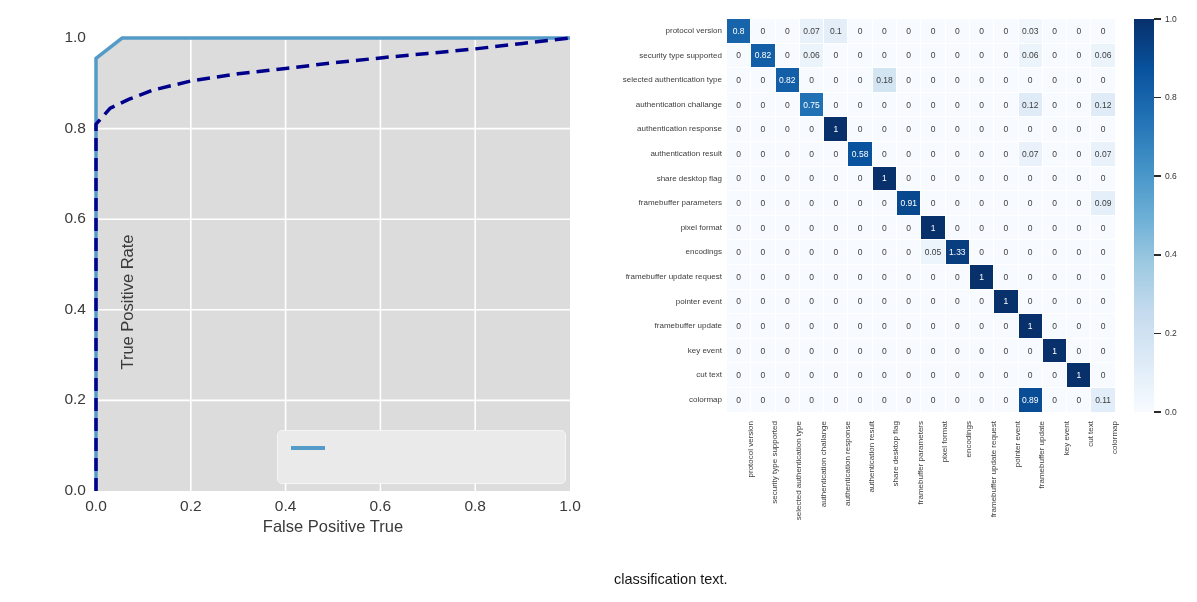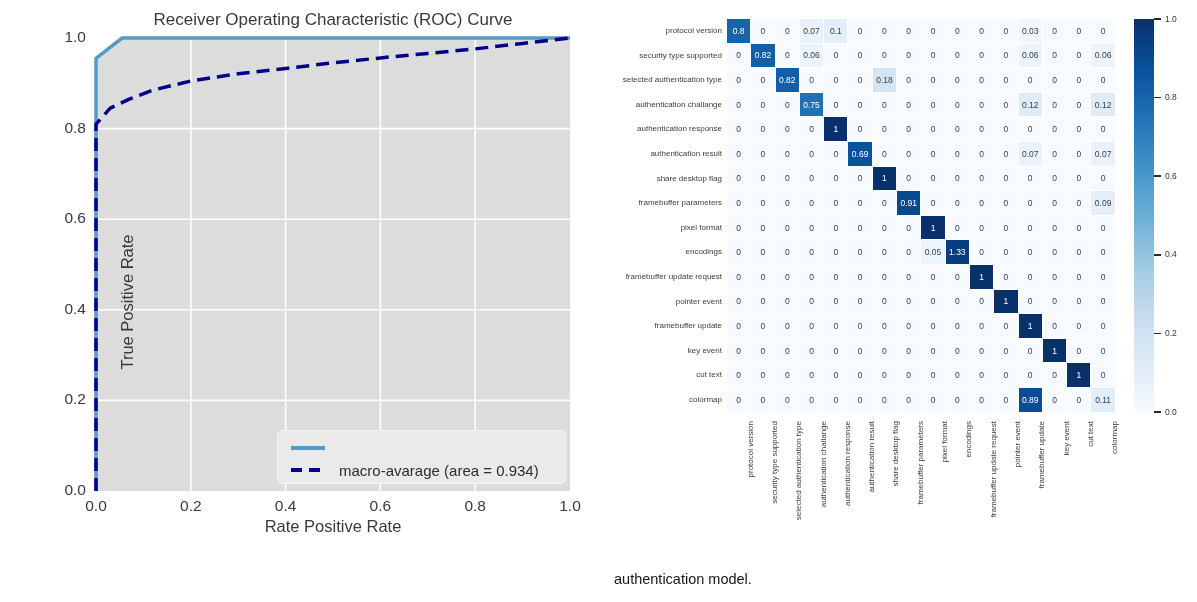--- a/index.html
+++ b/index.html
@@ -42,21 +42,20 @@
   .hm-colorbar { position:absolute; left:1134px; top:19px; width:20px; height:393px; }
   .cb-tick { position:absolute; width:7px; height:1.5px; background:#2a2a2a; left:1154px; }
   .cb-ticklabel { position:absolute; left:1165px; font-size:8.5px; color:#333; }
 </style>
 </head>
 <body>
 
 <div class="page">
 
   <figure id="fig9" style="position:absolute;left:0;top:0;width:600px;height:602px;">
-    <div class="roc-title">Receiver Operating Characteristic (ROC) Curve</div>
 
     <div class="roc-plot">
       <svg id="roc-svg" viewBox="0 0 474 453" preserveAspectRatio="none">
           <polygon points="0.0,453.0 0.0,20.4 26.1,0.0 474.0,0.0 474.0,453.0" fill="#dcdcdc"></polygon>
           <line x1="94.8" y1="0" x2="94.8" y2="453" stroke="#ffffff" stroke-width="1.6"></line>
           <line x1="0" y1="362.4" x2="474" y2="362.4" stroke="#ffffff" stroke-width="1.6"></line>
           <line x1="189.6" y1="0" x2="189.6" y2="453" stroke="#ffffff" stroke-width="1.6"></line>
           <line x1="0" y1="271.8" x2="474" y2="271.8" stroke="#ffffff" stroke-width="1.6"></line>
           <line x1="284.4" y1="0" x2="284.4" y2="453" stroke="#ffffff" stroke-width="1.6"></line>
           <line x1="0" y1="181.2" x2="474" y2="181.2" stroke="#ffffff" stroke-width="1.6"></line>
@@ -65,28 +64,24 @@
           <polyline points="0.0,453.0 0.0,20.4 26.1,0.0 474.0,0.0" fill="none" stroke="#559bc8" stroke-width="3.5" stroke-linejoin="miter"></polyline>
           <polyline points="0.0,453.0 0.0,86.1 14.2,70.2 33.2,61.2 56.9,52.1 94.8,43.0 142.2,35.8 189.6,30.4 237.0,24.9 284.4,19.9 331.8,15.4 379.2,10.9 426.6,5.4 474.0,0.0" fill="none" stroke="#00008b" stroke-width="3.5" stroke-linejoin="miter" stroke-dasharray="13 7"></polyline>
         </svg>
 
       <div class="roc-ylabel">True Positive Rate</div>
 
       <div class="roc-legend">
         <div class="legend-row">
           <span class="legend-swatch" style="background: rgb(85, 155, 200);"></span>
         </div>
-        <div class="legend-row">
-          <span class="legend-swatch" style="background: repeating-linear-gradient(90deg, rgb(0, 0, 139) 0px, rgb(0, 0, 139) 11px, transparent 11px, transparent 18px);"></span>
-          <span class="legend-label">macro-avarage (area = 0.934)</span>
-        </div>
       </div>
     </div>
 
-    <div class="roc-xlabel">Rate Positive Rate</div>
+    <div class="roc-xlabel">False Positive True</div>
 
   <div class="roc-xtick" style="left: 71px; top: 497px;">0.0</div>
       <div class="roc-xtick" style="left: 165.8px; top: 497px;">0.2</div>
       <div class="roc-xtick" style="left: 260.6px; top: 497px;">0.4</div>
       <div class="roc-xtick" style="left: 355.4px; top: 497px;">0.6</div>
       <div class="roc-xtick" style="left: 450.2px; top: 497px;">0.8</div>
       <div class="roc-xtick" style="left: 545px; top: 497px;">1.0</div>
       <div class="roc-ytick" style="left: 38px; top: 481px;">0.0</div>
       <div class="roc-ytick" style="left: 38px; top: 390.4px;">0.2</div>
       <div class="roc-ytick" style="left: 38px; top: 299.8px;">0.4</div>
@@ -175,21 +170,21 @@
         <div class="hm-cell" style="background: rgb(247, 251, 255); color: rgb(61, 61, 61);">0</div>
         <div class="hm-cell" style="background: rgb(247, 251, 255); color: rgb(61, 61, 61);">0</div>
         <div class="hm-cell" style="background: rgb(247, 251, 255); color: rgb(61, 61, 61);">0</div>
         <div class="hm-cell" style="background: rgb(247, 251, 255); color: rgb(61, 61, 61);">0</div>
         <div class="hm-cell" style="background: rgb(247, 251, 255); color: rgb(61, 61, 61);">0</div>
         <div class="hm-cell" style="background: rgb(247, 251, 255); color: rgb(61, 61, 61);">0</div>
         <div class="hm-cell" style="background: rgb(247, 251, 255); color: rgb(61, 61, 61);">0</div>
         <div class="hm-cell" style="background: rgb(247, 251, 255); color: rgb(61, 61, 61);">0</div>
         <div class="hm-cell" style="background: rgb(247, 251, 255); color: rgb(61, 61, 61);">0</div>
         <div class="hm-cell" style="background: rgb(247, 251, 255); color: rgb(61, 61, 61);">0</div>
-        <div class="hm-cell" style="background: rgb(9, 82, 157); color: rgb(255, 255, 255);">0.69</div>
+        <div class="hm-cell" style="background: rgb(9, 82, 157); color: rgb(255, 255, 255);">0.58</div>
         <div class="hm-cell" style="background: rgb(247, 251, 255); color: rgb(61, 61, 61);">0</div>
         <div class="hm-cell" style="background: rgb(247, 251, 255); color: rgb(61, 61, 61);">0</div>
         <div class="hm-cell" style="background: rgb(247, 251, 255); color: rgb(61, 61, 61);">0</div>
         <div class="hm-cell" style="background: rgb(247, 251, 255); color: rgb(61, 61, 61);">0</div>
         <div class="hm-cell" style="background: rgb(247, 251, 255); color: rgb(61, 61, 61);">0</div>
         <div class="hm-cell" style="background: rgb(247, 251, 255); color: rgb(61, 61, 61);">0</div>
         <div class="hm-cell" style="background: rgb(233, 242, 251); color: rgb(61, 61, 61);">0.07</div>
         <div class="hm-cell" style="background: rgb(247, 251, 255); color: rgb(61, 61, 61);">0</div>
         <div class="hm-cell" style="background: rgb(247, 251, 255); color: rgb(61, 61, 61);">0</div>
         <div class="hm-cell" style="background: rgb(233, 242, 251); color: rgb(61, 61, 61);">0.07</div>
@@ -351,21 +346,21 @@
         <div class="hm-cell" style="background: rgb(247, 251, 255); color: rgb(61, 61, 61);">0</div>
         <div class="hm-cell" style="background: rgb(8, 77, 150); color: rgb(255, 255, 255);">0.89</div>
         <div class="hm-cell" style="background: rgb(247, 251, 255); color: rgb(61, 61, 61);">0</div>
         <div class="hm-cell" style="background: rgb(247, 251, 255); color: rgb(61, 61, 61);">0</div>
         <div class="hm-cell" style="background: rgb(225, 237, 248); color: rgb(61, 61, 61);">0.11</div>
       </div>
     <div class="hm-colorbar" id="hm-colorbar" style="left: 534px; background: linear-gradient(to top, rgb(247, 251, 255) 0%, rgb(222, 235, 247) 12.5%, rgb(198, 219, 239) 25%, rgb(158, 202, 225) 37.5%, rgb(107, 174, 214) 50%, rgb(66, 146, 198) 62.5%, rgb(33, 113, 181) 75%, rgb(8, 81, 156) 87.5%, rgb(8, 48, 107) 100%);"></div>
 
     <figcaption class="fig-caption" style="position:absolute;left:14px;top:550px;width:582px;">
       <br>
-      <span>authentication model.</span>
+      <span>classification text.</span>
     </figcaption>
   <div class="hm-rowlabel" style="left: 0px; width: 122px; top: 19px; height: 23.6px; line-height: 23.6px;">protocol version</div>
       <div class="hm-rowlabel" style="left: 0px; width: 122px; top: 43.6px; height: 23.6px; line-height: 23.6px;">security type supported</div>
       <div class="hm-rowlabel" style="left: 0px; width: 122px; top: 68.2px; height: 23.6px; line-height: 23.6px;">selected authentication type</div>
       <div class="hm-rowlabel" style="left: 0px; width: 122px; top: 92.8px; height: 23.6px; line-height: 23.6px;">authentication challange</div>
       <div class="hm-rowlabel" style="left: 0px; width: 122px; top: 117.4px; height: 23.6px; line-height: 23.6px;">authentication response</div>
       <div class="hm-rowlabel" style="left: 0px; width: 122px; top: 142px; height: 23.6px; line-height: 23.6px;">authentication result</div>
       <div class="hm-rowlabel" style="left: 0px; width: 122px; top: 166.6px; height: 23.6px; line-height: 23.6px;">share desktop flag</div>
       <div class="hm-rowlabel" style="left: 0px; width: 122px; top: 191.2px; height: 23.6px; line-height: 23.6px;">framebuffer parameters</div>
       <div class="hm-rowlabel" style="left: 0px; width: 122px; top: 215.8px; height: 23.6px; line-height: 23.6px;">pixel format</div>

